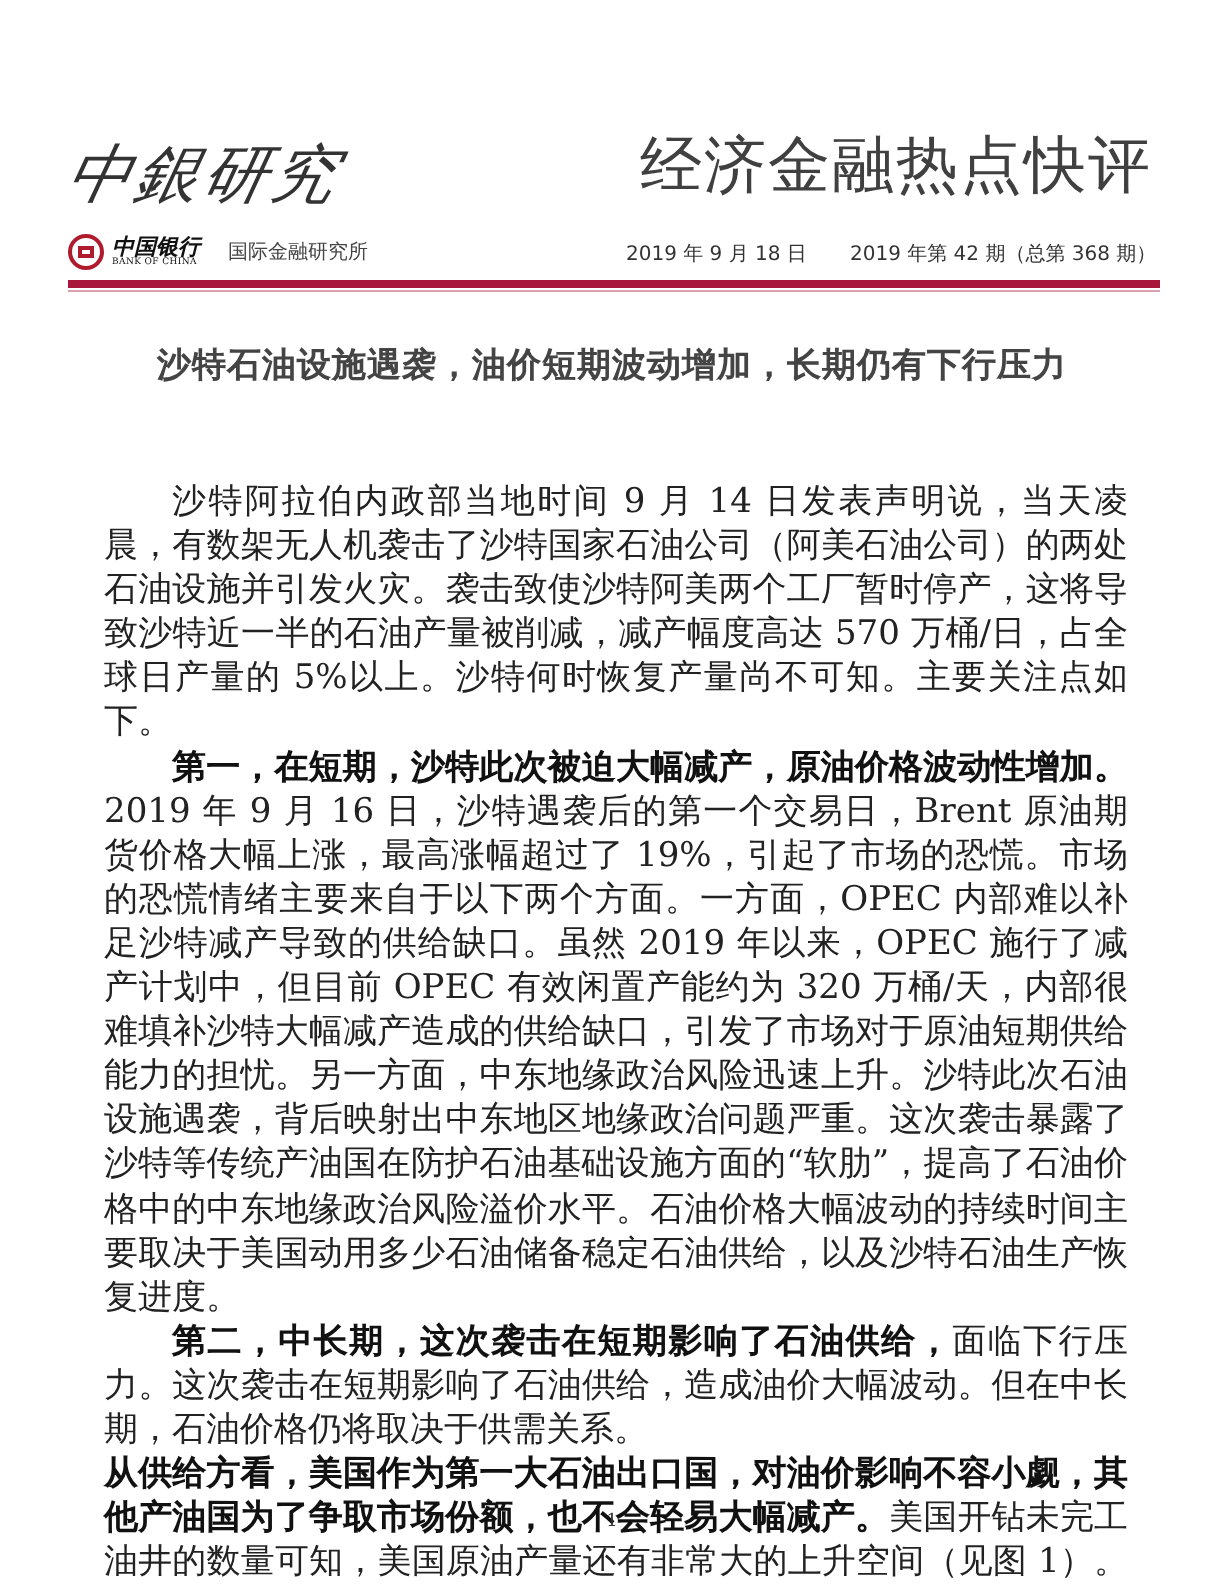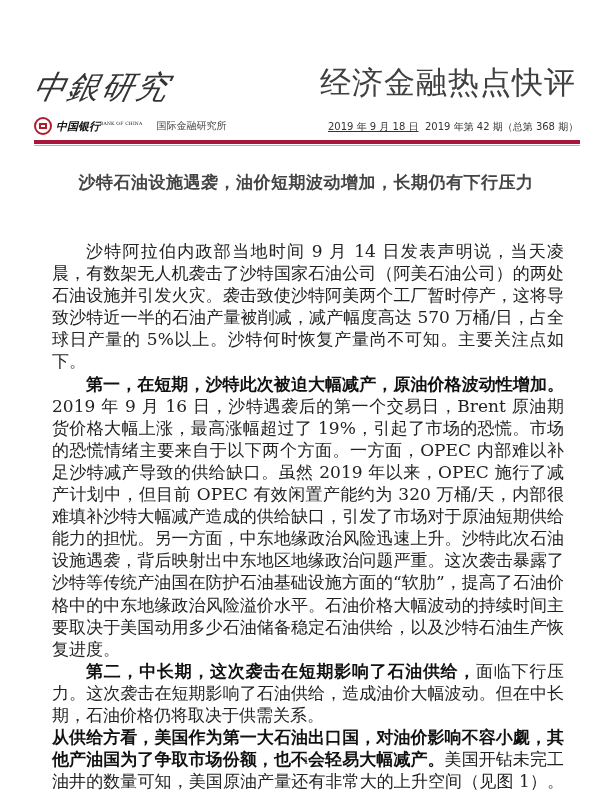--- a/index.html
+++ b/index.html
@@ -2,25 +2,25 @@
 <html><head>
 <meta charset="utf-8">
 <style>
   html, body { margin: 0; padding: 0; background: #ffffff; }
   body { width: 612px; height: 792px; position: relative; overflow: hidden; font-family: "DejaVu Serif", serif; color: #222; }
   .brand-calligraphy { position: absolute; left: 34px; top: 66px; font-family: "DejaVu Serif", serif; font-size: 32px; font-style: italic; color: #333; letter-spacing: 2px; transform: skewX(-12deg); }
   .report-series { position: absolute; right: 36px; top: 62px; font-family: "DejaVu Sans", sans-serif; font-size: 31px; color: #404040; letter-spacing: 1px; }
   .logo-row { position: absolute; left: 34px; top: 117px; display: flex; align-items: center; }
   .boc-logo { width: 18px; height: 18px; border-radius: 50%; border: 2.5px solid #b01c2e; box-sizing: border-box; display: flex; align-items: center; justify-content: center; }
   .boc-logo-inner { width: 8px; height: 6px; border: 2px solid #b01c2e; box-sizing: border-box; }
-  .bank-name { margin-left: 4px; display: flex; flex-direction: row; line-height: 1; }
+  .bank-name { margin-left: 4px; display: flex; flex-direction: column; line-height: 1; }
   .bank-name-cn { font-size: 11px; font-weight: bold; color: #111; font-style: italic; }
   .bank-name-en { font-size: 4.5px; color: #111; margin-top: 1px; letter-spacing: 0.2px; }
   .institute { margin-left: 14px; font-family: Liberation Serif, serif; font-size: 10px; color: #444; }
-  .date { position: absolute; left: 328px; top: 120px; font-family: "DejaVu Sans", sans-serif; font-size: 10px; color: #333; text-decoration: underline; }
+  .date { position: absolute; left: 313px; top: 120px; font-family: "DejaVu Sans", sans-serif; font-size: 10px; color: #333; }
   .issue { position: absolute; left: 425px; top: 120px; font-family: "DejaVu Sans", sans-serif; font-size: 10px; color: #333; }
   .header-rule { position: absolute; left: 34px; top: 140px; width: 546px; height: 4px; background: #a8163c; }
   .header-rule-thin { position: absolute; left: 34px; top: 145px; width: 546px; height: 1px; background: #d9a0ad; }
   .article-title { position: absolute; left: 0; width: 612px; top: 160px; text-align: center; font-family: "DejaVu Sans", sans-serif; font-size: 17px; font-weight: bold; color: #444; letter-spacing: 0.5px; }
   .body-text { position: absolute; left: 52px; top: 208px; width: 512px; font-size: 17px; line-height: 22.1px; color: #222; text-align: justify; margin-top: 32px; }
   .body-text p { margin: 0; text-indent: 2em; }
   .body-text p.noindent { text-indent: 0; }
   .b { font-weight: bold; color: #111; }
   .page-number { position: absolute; left: 0; width: 612px; top: 756px; text-align: center; font-size: 9px; color: #333; }
 </style>

